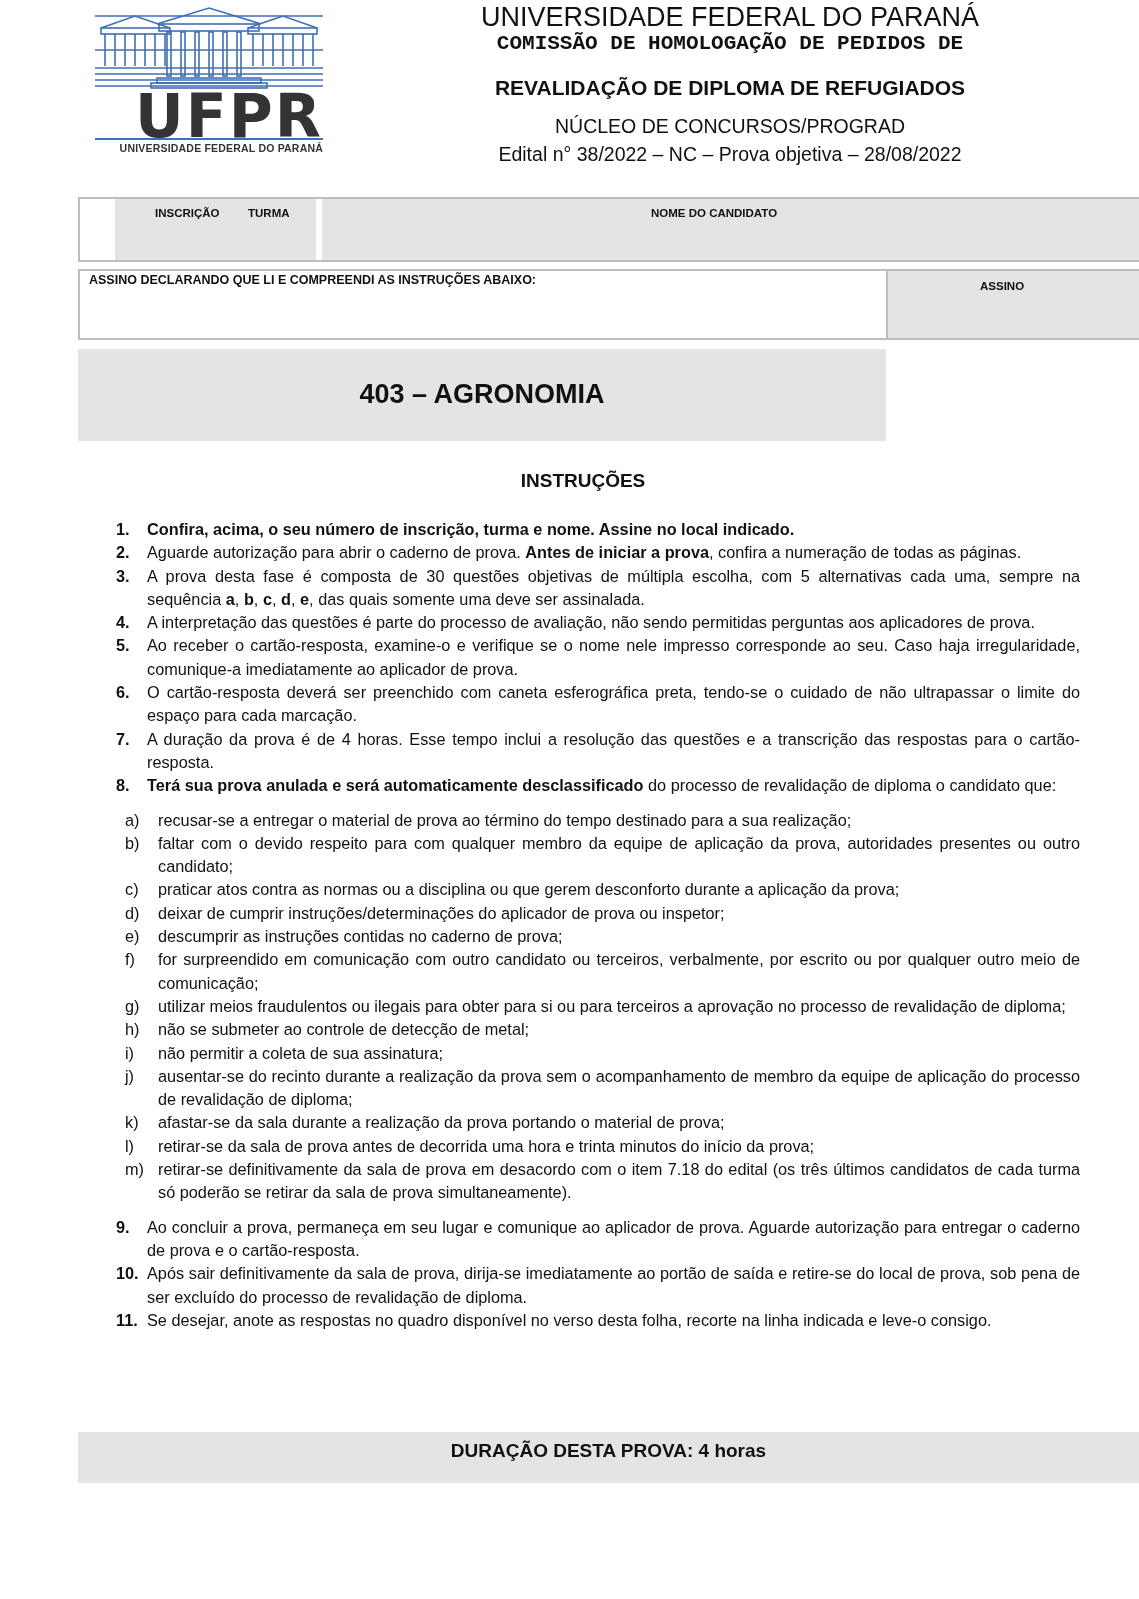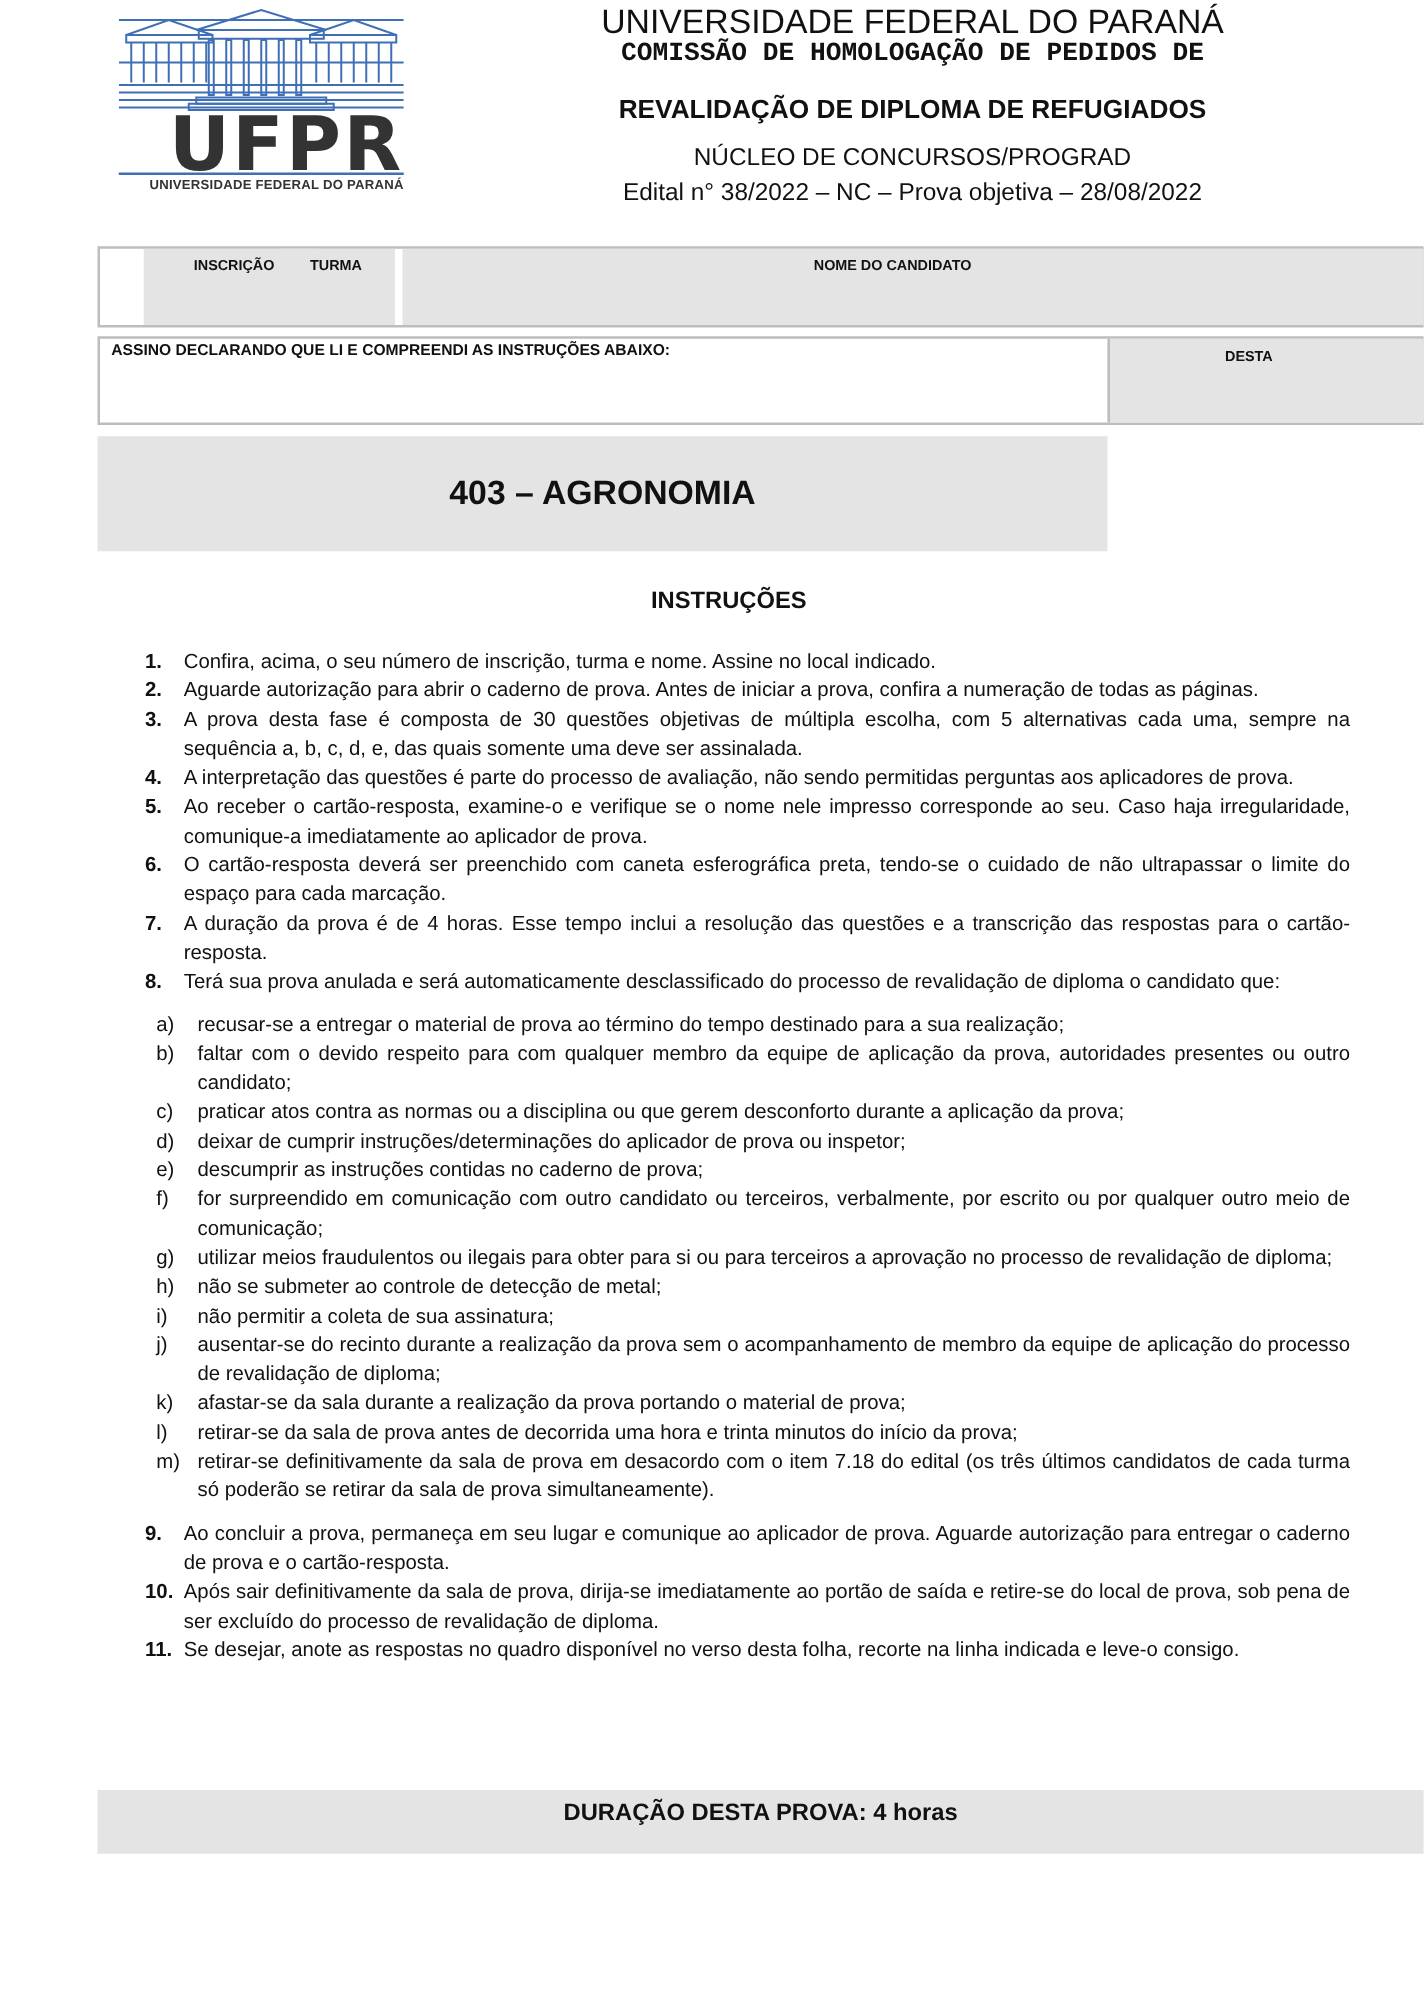--- a/index.html
+++ b/index.html
@@ -24,21 +24,21 @@
   .ordem { position: absolute; left: 806px; top: 0; width: 255px; height: 100%; background: #e4e4e4; border-left: 2px solid #bdbdbd; }
 
   .course { position: absolute; left: 78px; top: 349px; width: 808px; height: 92px; background: #e4e4e4; }
   .course-title { position: absolute; width: 100%; top: 30px; text-align: center; font-size: 27px; font-weight: bold; }
 
   .instr-title { position: absolute; left: 0; width: 1166px; top: 470px; text-align: center; font-size: 19px; font-weight: bold; }
 
   .list { position: absolute; left: 116px; top: 518px; width: 964px; font-size: 16.3px; line-height: 23.3px; }
   .item { position: relative; padding-left: 31px; text-align: justify; }
   .num { position: absolute; left: 0; top: 0; font-weight: bold; }
-  .b { font-weight: normal; margin-top: 41px; }
+  .b { font-weight: bold; margin-top: 41px; }
   .sub { position: relative; padding-left: 45px; margin-left: -3px; text-align: justify; }
   .sub-l { position: absolute; left: 12px; top: 0; }
   .gap { height: 11px; }
 
   .duration { position: absolute; left: 78px; top: 1432px; width: 1061px; height: 51px; background: #e4e4e4; }
   .duration-text { position: absolute; width: 100%; top: 8px; text-align: center; font-size: 19px; font-weight: bold; }
 </style>
 </head>
 <body>
 
@@ -110,21 +110,21 @@
   <div class="cell" style="left:242px;width:817px;">
     <span class="field-label" style="left:329px;top:8px;">NOME DO CANDIDATO</span>
   </div>
 </div>
 
 <div class="row2">
   <div style="position:absolute;left:0;top:0;width:806px;height:100%;">
     <span class="field-label" style="left:9px;top:2px;font-size:12.5px;">ASSINO DECLARANDO QUE LI E COMPREENDI AS INSTRUÇÕES ABAIXO:</span>
   </div>
   <div class="ordem">
-    <span class="field-label" style="left:92px;top:9px;">DESTA</span>
+    <span class="field-label" style="left:92px;top:9px;">ASSINO</span>
   </div>
 </div>
 
 <div class="course">
   <div class="course-title">403 – AGRONOMIA</div>
 </div>
 
 <div class="instr-title">INSTRUÇÕES</div>
 
 <div class="list">

